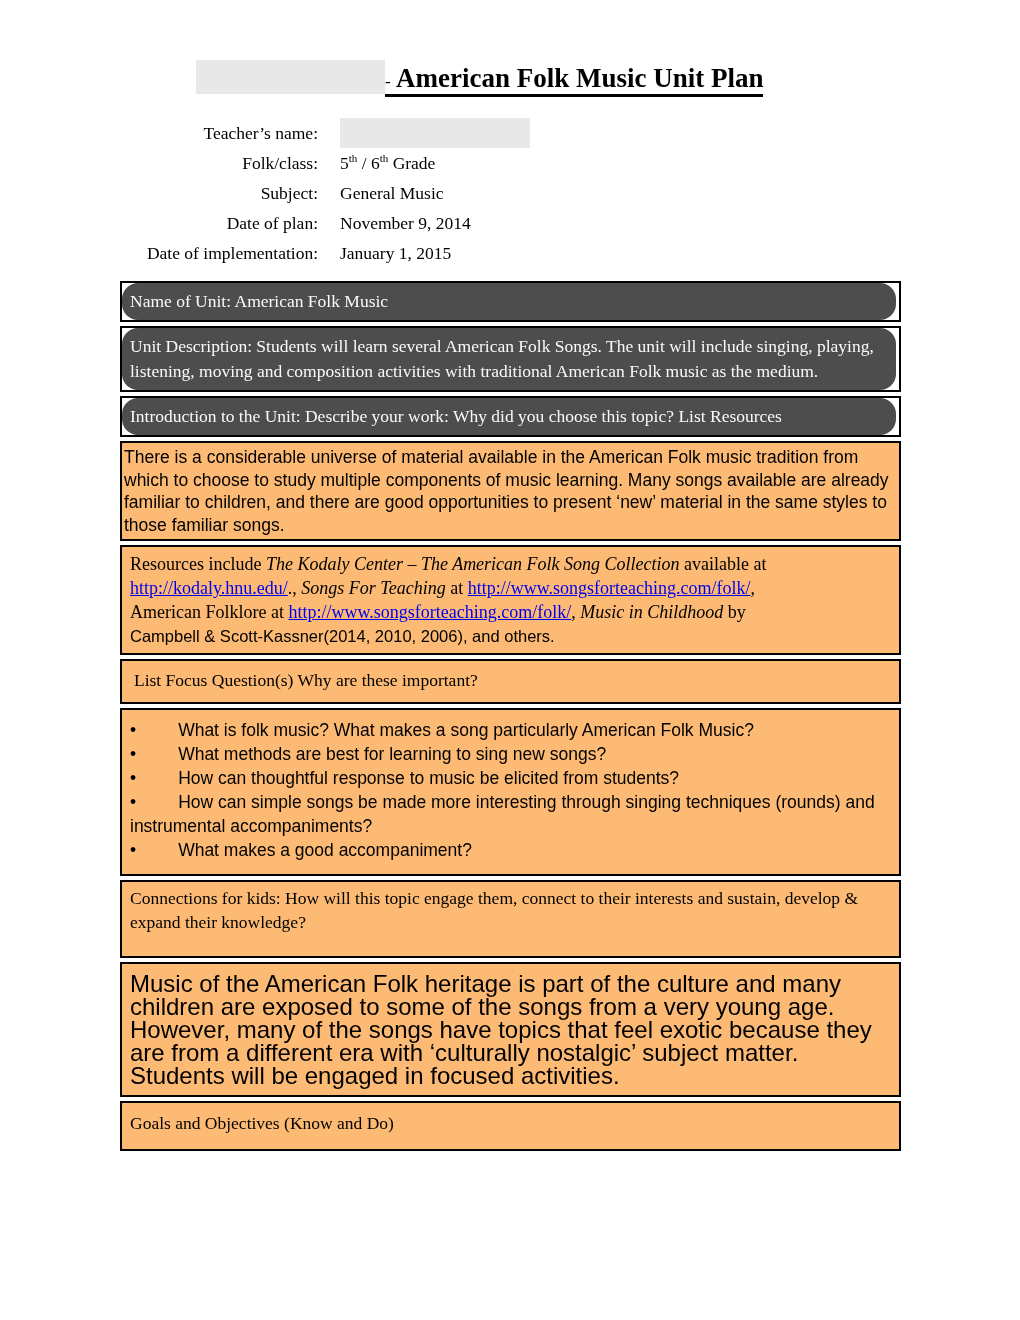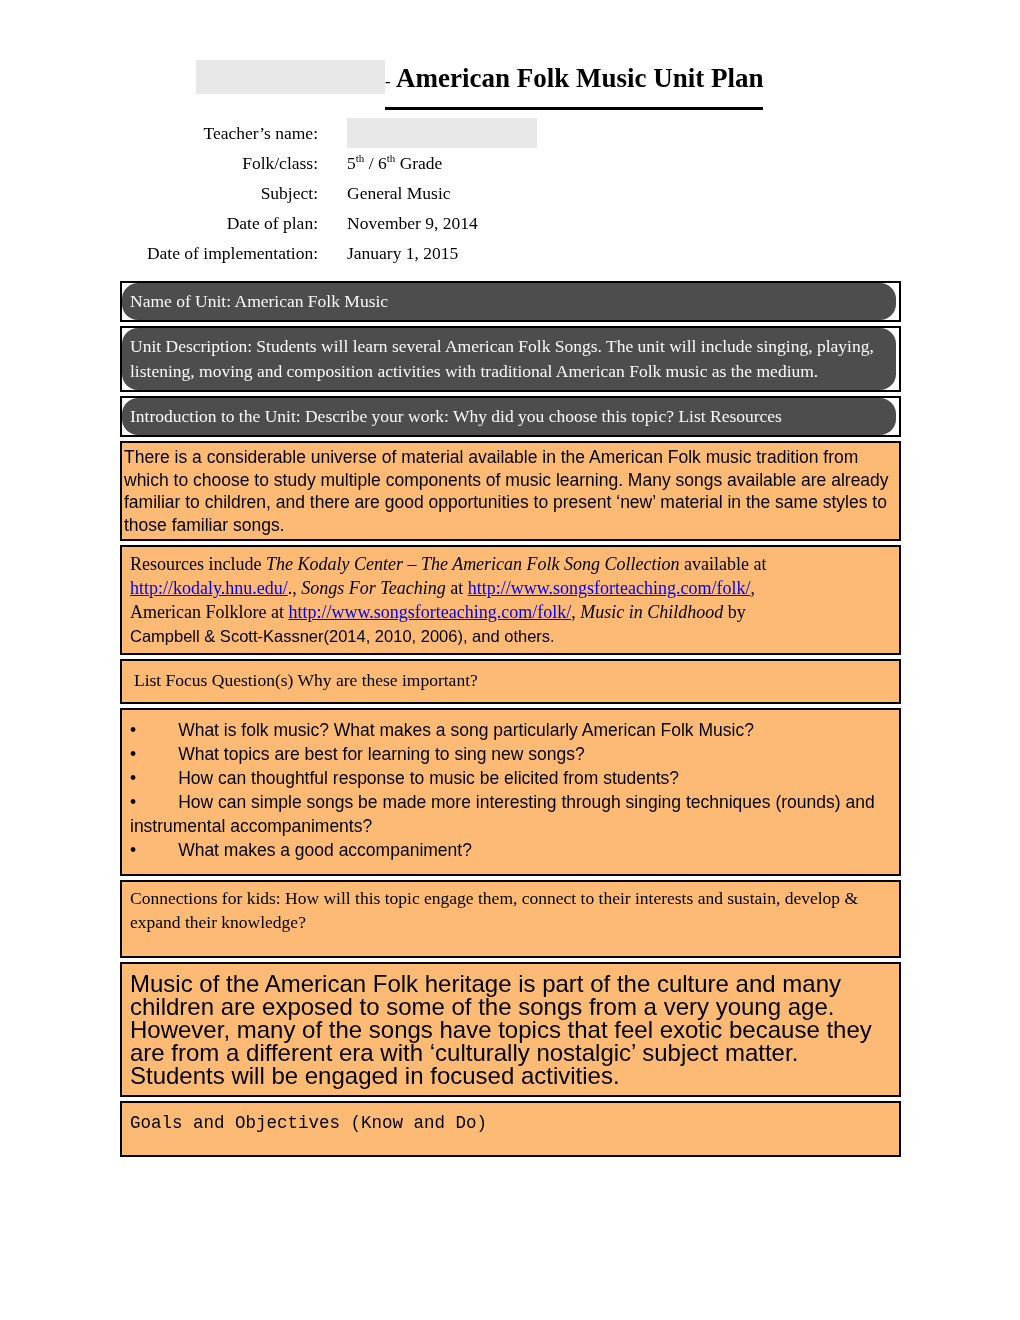--- a/index.html
+++ b/index.html
@@ -11,28 +11,28 @@
   .doc { position:absolute; left:120px; top:0; width:781px; }
 
   
   .title-block { margin-top:60px; height:42px; white-space:nowrap; }
   .redact-title {
     display:inline-block; width:189px; height:34px;
     background:var(--redact); vertical-align:-7px; margin-left:76px;
   }
   .title-run {
     font-family:"Liberation Serif", serif; font-weight:bold; font-size:27px;
-    border-bottom:3px solid #000; padding-bottom:14px;
+    border-bottom:3px solid #000; padding-bottom:1px;
   }
   .title-sep { font-weight:400; font-size:17px; }
 
   
   .meta { margin-top:16px; }
   .meta-row {
-    display:grid; grid-template-columns:198px 1fr; column-gap:29px;
+    display:grid; grid-template-columns:198px 1fr; column-gap:22px;
     min-height:30px; align-items:center;
     font-size:17.5px; font-family:"Liberation Serif", serif;
   }
   .meta-label { text-align:right; }
   .meta-value { text-align:left; }
   .meta-value sup { font-size:11px; vertical-align:super; line-height:0; }
   .redact-box { width:190px; height:30px; background:var(--redact); }
 
   
   .rows { margin-top:13px; }
@@ -70,22 +70,22 @@
   .bullet-item .tab { display:inline-block; width:42px; }
   .row.connections {
     font-family:"Liberation Serif", serif; font-size:17.5px;
     line-height:24px; padding:4px 8px 22px;
   }
   .row.music-answer {
     font-family:"Liberation Sans", sans-serif; font-size:24px;
     line-height:23px; padding:8px;
   }
   .row.goals {
-    font-family:Liberation Mono, monospace; font-size:17.5px;
-    line-height:24px; padding:8px 8px 20px;
+    font-family:Liberation Serif, serif; font-size:17.5px;
+    line-height:24px; padding:8px 8px 14px;
   }
 </style>
 </head>
 <body style="--bar-bg: #4d4d4d; --bar-fg: #fafafa; --link: #0000EE; --redact: #e8e8e8;">
 
 <div class="doc">
 
   <div class="title-block">
     <span class="redact-title"></span><span class="title-run"><span class="title-sep">-</span> <span>American Folk Music Unit Plan</span></span>
   </div>
@@ -130,21 +130,21 @@
     </div>
 
     <div class="row intro-answer">There is a considerable universe of material available in the American Folk music tradition from which to choose to study multiple components of music learning. Many songs available are already familiar to children, and there are good opportunities to present ‘new’ material in the same styles to those familiar songs.</div>
 
     <div class="row resources" id="resources-box"><span>Resources include </span><span class="seg-italic">The Kodaly Center – The American Folk Song Collection</span><span> available at </span><a class="seg-link" href="#">http://kodaly.hnu.edu/</a><span>., </span><span class="seg-italic">Songs For Teaching</span><span> at </span><a class="seg-link" href="#">http://www.songsforteaching.com/folk/</a><span>, </span><br><span>American Folklore at </span><a class="seg-link" href="#">http://www.songsforteaching.com/folk/</a><span>, </span><span class="seg-italic">Music in Childhood</span><span> by </span><br><span class="seg-sans">Campbell &amp; Scott-Kassner(2014, 2010, 2006), and others.</span></div>
 
     <div class="row focus-heading">List Focus Question(s) Why are these important?</div>
 
     <div class="row bullets" id="bullets-box">
         <div class="bullet-item"><span class="bullet">•</span><span class="tab"></span><span>What is folk music? What makes a song particularly American Folk Music?</span></div>
-        <div class="bullet-item"><span class="bullet">•</span><span class="tab"></span><span>What topics are best for learning to sing new songs?</span></div>
+        <div class="bullet-item"><span class="bullet">•</span><span class="tab"></span><span>What methods are best for learning to sing new songs?</span></div>
         <div class="bullet-item"><span class="bullet">•</span><span class="tab"></span><span>How can thoughtful response to music be elicited from students?</span></div>
         <div class="bullet-item"><span class="bullet">•</span><span class="tab"></span><span>How can simple songs be made more interesting through singing techniques (rounds) and instrumental accompaniments?</span></div>
         <div class="bullet-item"><span class="bullet">•</span><span class="tab"></span><span>What makes a good accompaniment?</span></div>
       </div>
 
     <div class="row connections">Connections for kids: How will this topic engage them, connect to their interests and sustain, develop &amp; expand their knowledge?</div>
 
     <div class="row music-answer">Music of the American Folk heritage is part of the culture and many children are exposed to some of the songs from a very young age. However, many of the songs have topics that feel exotic because they are from a different era with ‘culturally nostalgic’ subject matter. Students will be engaged in focused activities.</div>
 
     <div class="row goals">Goals and Objectives (Know and Do)</div>

